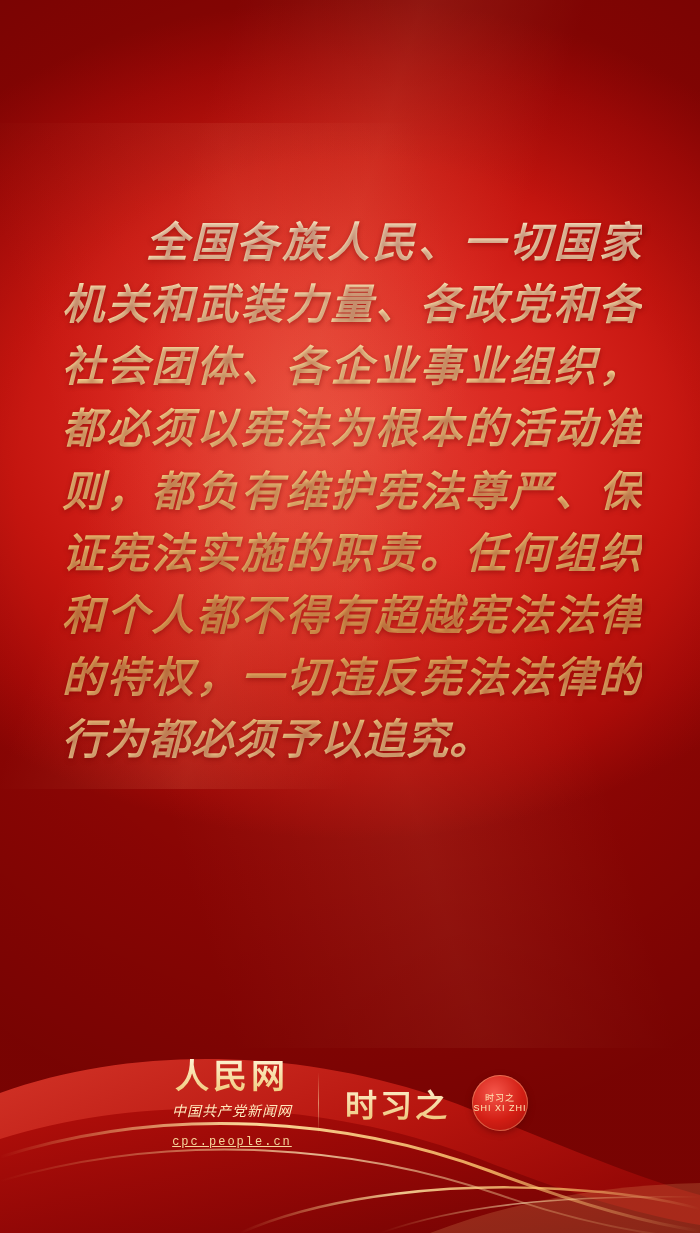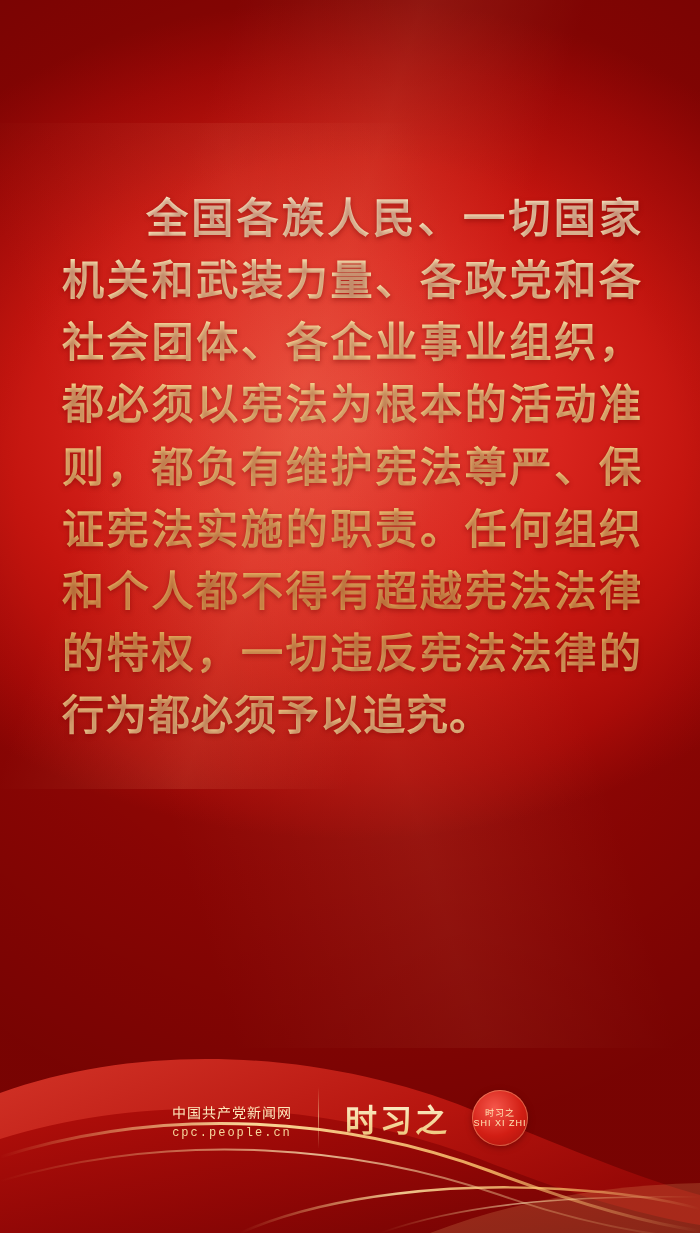--- a/index.html
+++ b/index.html
@@ -57,33 +57,34 @@
     overflow: hidden;
     pointer-events: none;
   }
   .ribbon-wrap svg { display: block; }
 
   
   .quote {
     position: absolute;
     left: 62px;
     right: 58px;
-    top: 188px;
+    top: 212px;
     font-size: 42px;
     line-height: 1.48;
     letter-spacing: 1px;
     font-weight: 700;
     text-indent: 84px;
     text-align: justify;
     color: #ffe9a8;
     background: linear-gradient(180deg, #fff3cf 0%, #ffe39a 32%, #f6cf7d 56%, #e9b25c 78%, #f7dca0 100%);
     -webkit-background-clip: text;
     background-clip: text;
     -webkit-text-fill-color: transparent;
     text-shadow: 0 2px 5px rgba(110,0,0,0.45);
+    font-style: italic;
   }
 
   .attribution {
     position: absolute;
     left: 128px;
     right: 72px;
     top: 786px;
     font-size: 21px;
     line-height: 1.75;
     color: #ffe2a6;
@@ -121,27 +122,29 @@
     background: linear-gradient(180deg, #fff4d4 0%, #f0c878 100%);
     -webkit-background-clip: text;
     background-clip: text;
     -webkit-text-fill-color: transparent;
   }
   .brand-sub {
     font-size: 14px;
     letter-spacing: 1px;
     margin-top: 5px;
     color: #ffe9bd;
+    font-style: italic;
   }
   .brand-url {
     font-family: "Liberation Mono", "DejaVu Sans Mono", monospace;
     font-size: 12px;
     letter-spacing: 2px;
-    margin-top: 4px;
+    margin-top: 15px;
     color: #f6d79c;
+    text-decoration: underline;
   }
   .seal {
     display: flex;
     align-items: center;
     gap: 22px;
   }
   .seal-text {
     font-size: 32px;
     font-weight: 700;
     letter-spacing: 3px;
@@ -219,20 +222,21 @@
       <path d="M0,238 C180,186 360,204 500,252 C586,282 650,292 700,296" fill="none" stroke="url(#gGoldStripe2)" stroke-width="2"></path>
       <path d="M240,290 C330,250 460,240 560,246 C630,250 672,258 700,266" fill="none" stroke="url(#gGoldStripe)" stroke-width="2.4" opacity="0.9"></path>
       <path d="M380,290 C460,262 560,252 700,254" fill="none" stroke="url(#gGoldStripe2)" stroke-width="1.6" opacity="0.8"></path>
 
       <path d="M430,290 C520,256 610,242 700,240 L700,290 Z" fill="rgba(255,198,120,0.18)"></path>
     </svg>
   </div>
 
   <div class="footer">
     <div class="brand">
+      <div class="brand-main">人民网</div>
       <div class="brand-sub">中国共产党新闻网</div>
       <div class="brand-url">cpc.people.cn</div>
     </div>
 
     <div class="divider-v"></div>
 
     <div class="seal">
       <div class="seal-text">时习之</div>
       <div class="seal-badge">
         <span>时习之</span>

